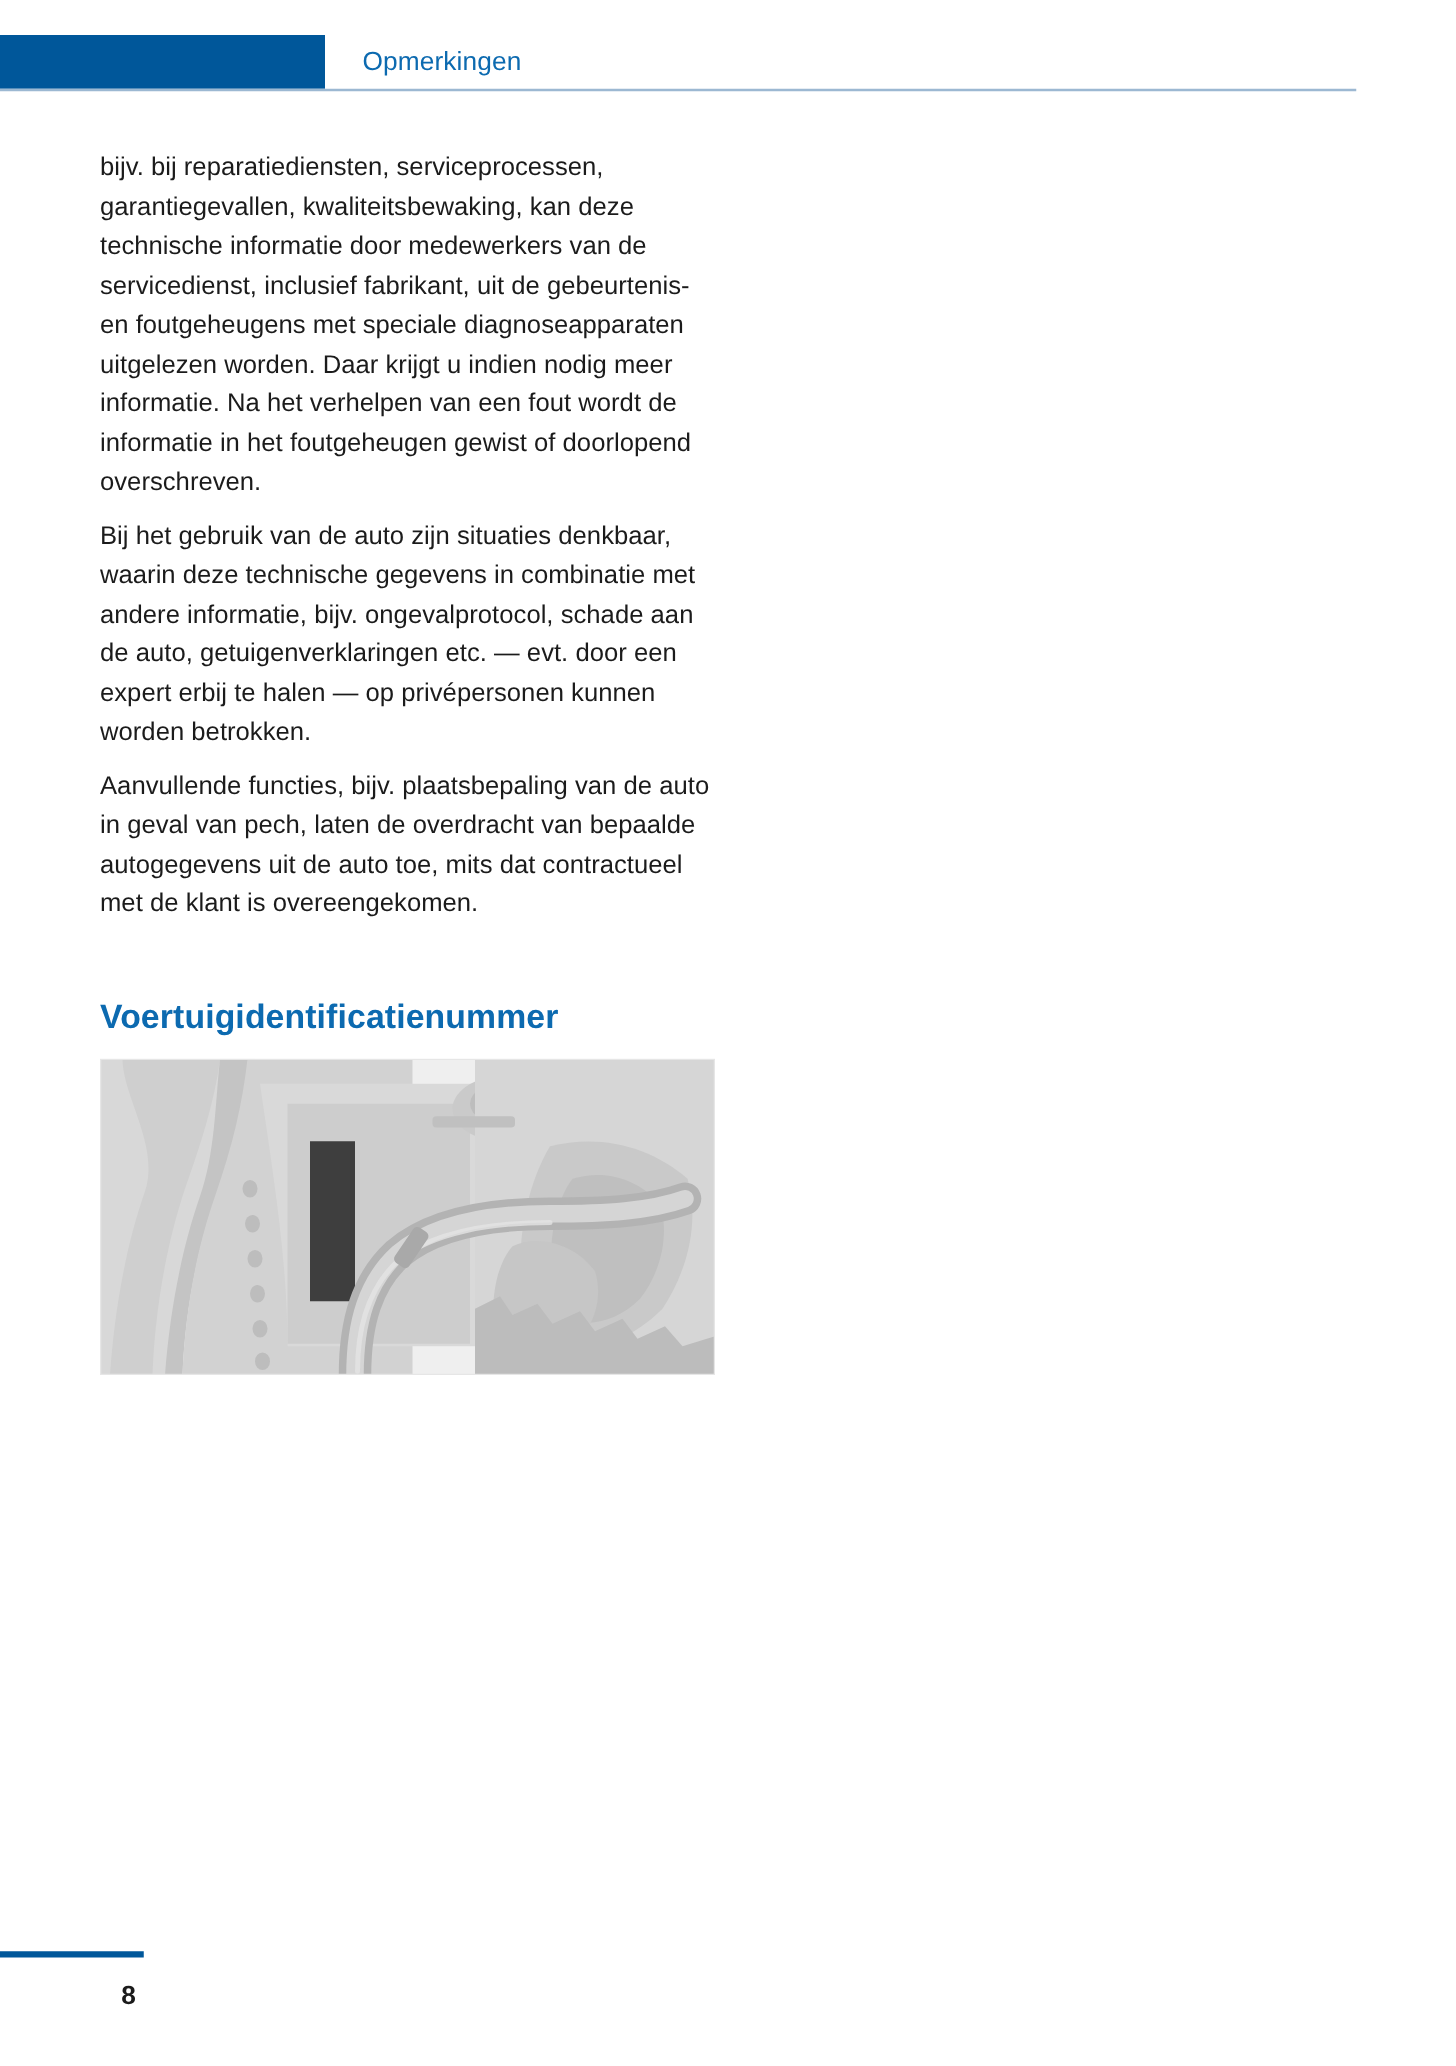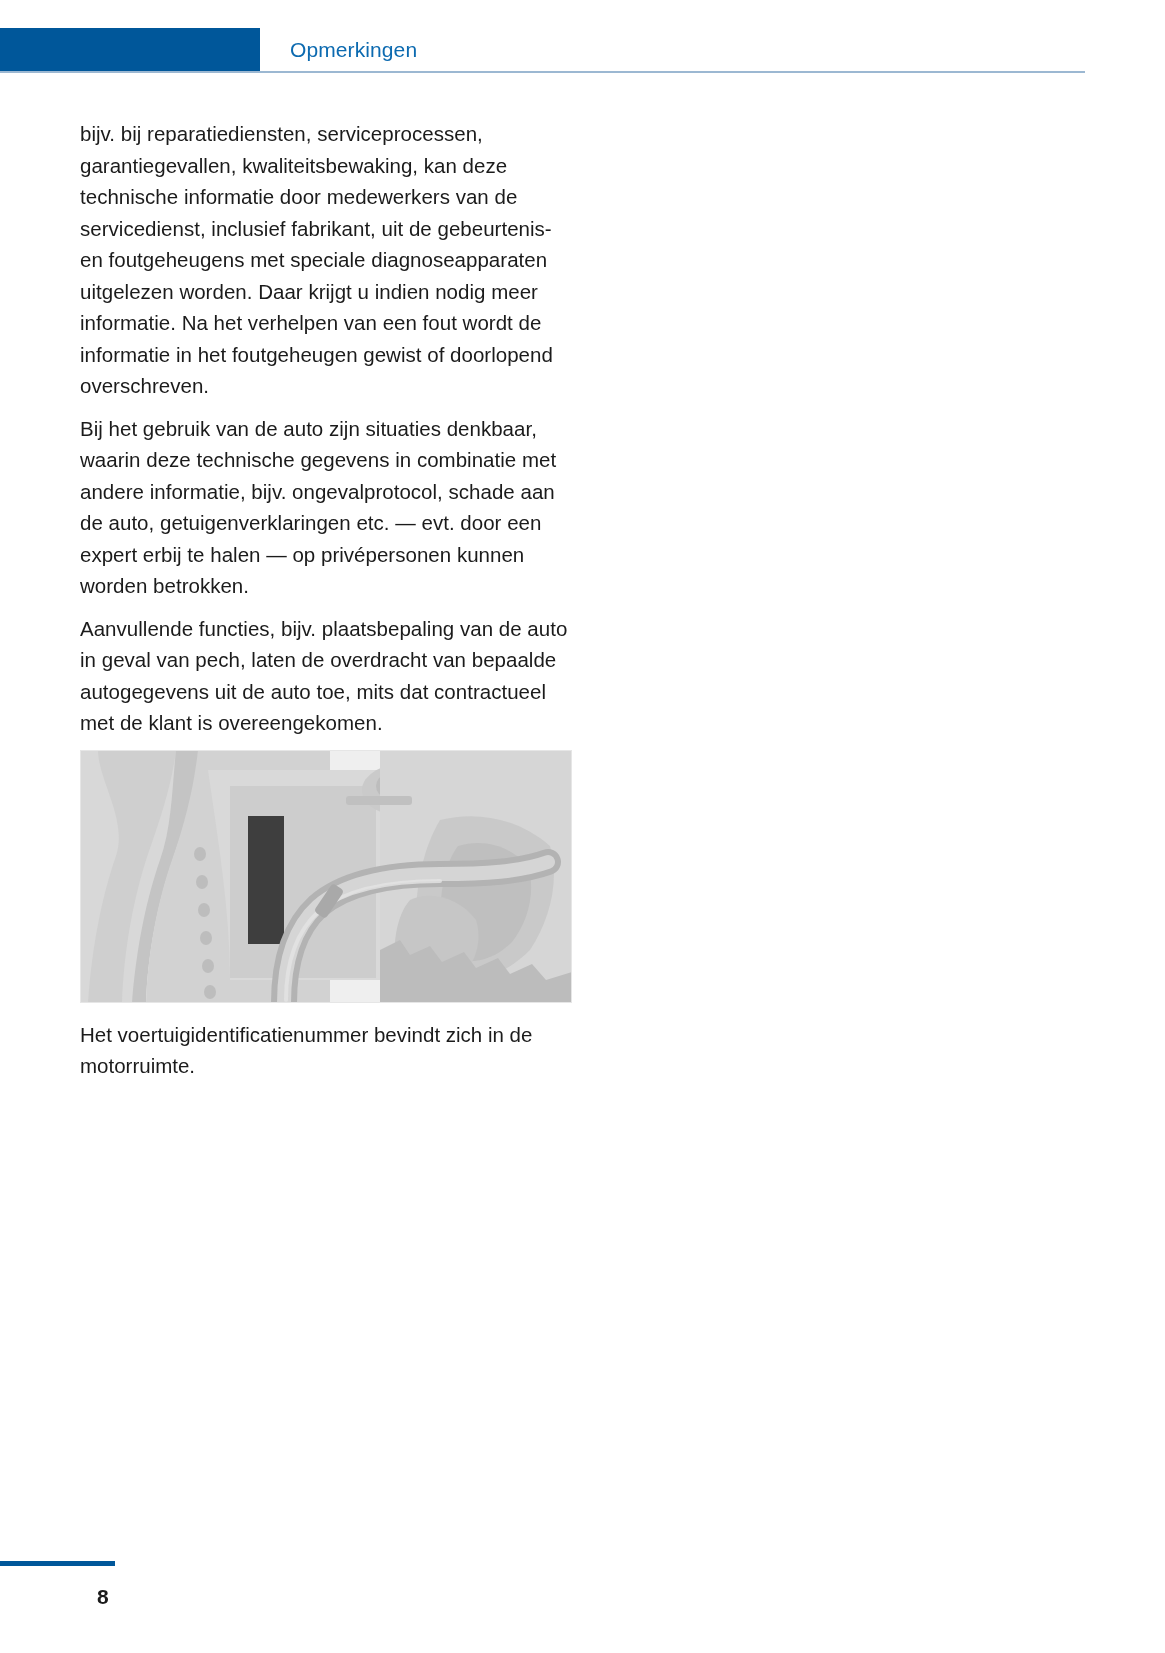--- a/index.html
+++ b/index.html
@@ -127,20 +127,21 @@
   <div class="header-title">Opmerkingen</div>
   <div class="header-rule"></div>
 </div>
 
 <div class="content">
 
   <p class="body-par">bijv. bij reparatiediensten, serviceprocessen, garantiegevallen, kwaliteitsbewaking, kan deze technische informatie door medewerkers van de servicedienst, inclusief fabrikant, uit de gebeurtenis- en foutgeheugens met speciale diagnoseapparaten uitgelezen worden. Daar krijgt u indien nodig meer informatie. Na het verhelpen van een fout wordt de informatie in het foutgeheugen gewist of doorlopend overschreven.</p>
   <p class="body-par">Bij het gebruik van de auto zijn situaties denkbaar, waarin deze technische gegevens in combinatie met andere informatie, bijv. ongevalprotocol, schade aan de auto, getuigenverklaringen etc. — evt. door een expert erbij te halen — op privépersonen kunnen worden betrokken.</p>
   <p class="body-par">Aanvullende functies, bijv. plaatsbepaling van de auto in geval van pech, laten de overdracht van bepaalde autogegevens uit de auto toe, mits dat contractueel met de klant is overeengekomen.</p>
 
+  <h2 class="section-title">Voertuigidentificatienummer</h2>
 
   <div class="figure">
     <svg class="fig-svg" width="492" height="253" viewBox="0 0 492 253" xmlns="http://www.w3.org/2000/svg">
       <rect x="0" y="0" width="492" height="253" fill="#efefef"></rect>
 
       <path d="M0 0 H118 C112 36 98 74 86 108 C72 148 60 200 58 253 H0 Z" fill="#d8d8d8"></path>
       <path d="M18 0 H96 C92 34 80 70 68 104 C54 146 44 198 42 253 H8 C12 196 22 146 36 106 C48 70 18 30 18 0 Z" fill="#cfcfcf"></path>
       <path d="M96 0 H124 C118 38 104 76 92 112 C78 152 68 202 66 253 H52 C56 200 66 150 80 110 C92 76 92 38 96 0 Z" fill="#c4c4c4"></path>
 
       <path d="M118 0 H250 V253 H66 C68 200 78 150 92 110 C106 70 114 36 118 0 Z" fill="#d2d2d2"></path>
@@ -175,19 +176,18 @@
       <path d="M206 250 C206 212 216 182 239 161 C266 139 312 131 360 131" fill="none" stroke="#e4e4e4" stroke-width="4" stroke-linecap="round" opacity="0.8"></path>
 
       <rect x="242" y="134" width="14" height="34" rx="4" fill="#a9a9a9" transform="rotate(34 249 151)"></rect>
 
       <rect x="266" y="46" width="66" height="9" rx="3" fill="#c0c0c0"></rect>
 
       <rect x="0" y="0" width="492" height="253" fill="none" stroke="#e6e6e6" stroke-width="2"></rect>
     </svg>
   </div>
 
-  <p class="caption">Het voertuigidentificatienummer bevindt zich in de motorruimte.</p>
 </div>
 
 <div class="page-footer">
   <div class="footer-rule"></div>
   <div class="page-number">8</div>
 </div>
 
 </body></html>

